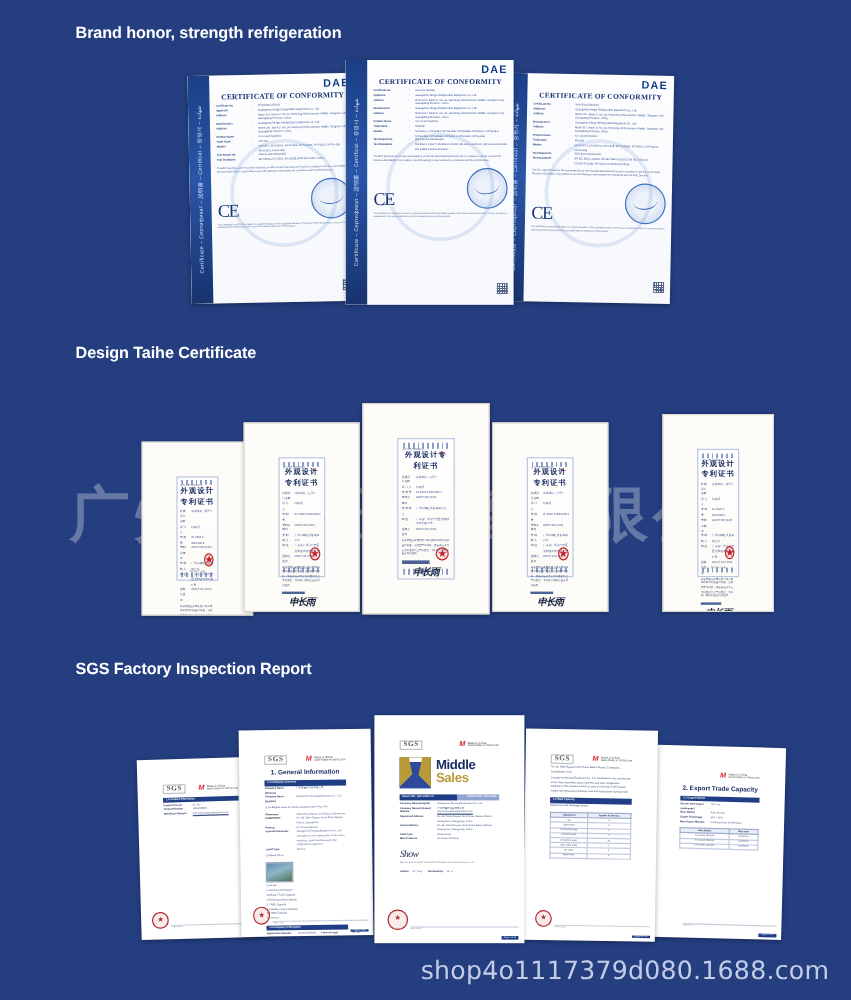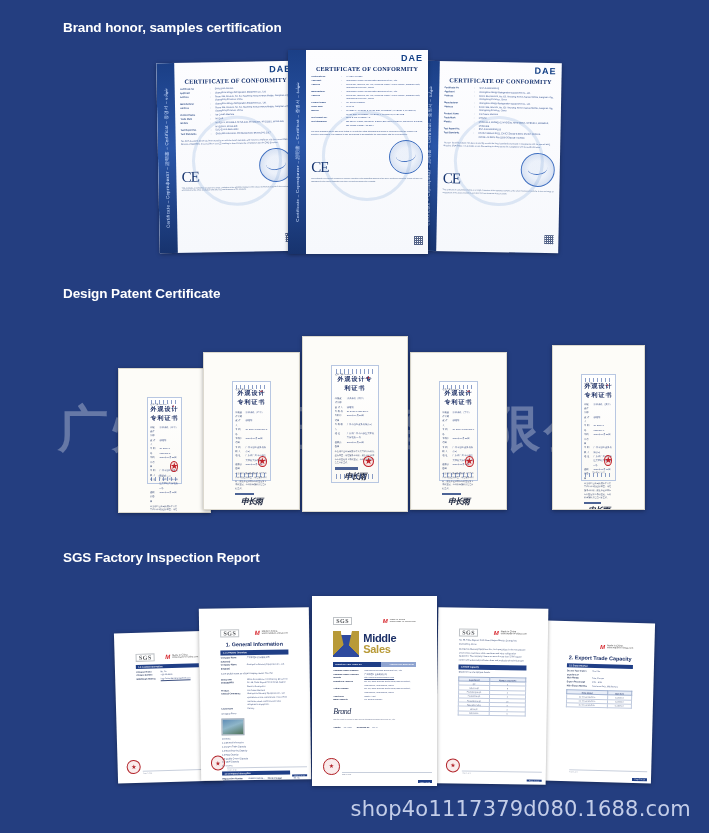--- a/index.html
+++ b/index.html
@@ -279,21 +279,21 @@
     font-size:21px;
     letter-spacing:.2px;
     font-family:"DejaVu Sans", sans-serif;
   }
 </style>
 </head>
 <body>
 
 <div class="page">
 
-  <div class="section-title" id="title-brand">Brand honor, samples certification</div>
+  <div class="section-title" id="title-brand">Brand honor, strength refrigeration</div>
 
   <div class="sheet ce" style="left:158px; top:62px; width:140px; height:190px; transform:rotate(-1.1deg);">
     <div class="spine">
       <div class="spine-text">Certificate – Сертификат – 證明書 – Certificat – 증명서 – شهادة</div>
     </div>
     <div class="body">
       <div class="ce-wm"></div>
       <div class="dae">DAE</div>
       <div class="ce-h1">CERTIFICATE OF CONFORMITY</div>
       <div class="ce-rows">
@@ -491,21 +491,21 @@
       <div class="ce-para">The EUT described above has been tested by us with the listed standards and found in compliance with the council EMC Directive 2014/30/EU. It is possible to use CE marking to demonstrate the compliance with the EMC Directive.</div>
       <div class="ce-mark">
         <div class="ce-logo">CE</div>
         <div class="ce-stamp"></div>
       </div>
       <div class="ce-foot">This certificate of conformity is based on a single evaluation of the submitted samples of the above mentioned products. It does not imply an assessment of the whole production and other relevant decisions of the products.</div>
       <div class="ce-qr"></div>
     </div>
   </div>
 
-  <div class="section-title" id="title-patent">Design Patent Certificate</div>
+  <div class="section-title" id="title-patent">Design Taihe Certificate</div>
 
   <div class="sheet cn" style="left:118px; top:368px; width:93px; height:145px; z-index:1;">
     <div class="cn-inner">
       <div class="cn-orn"></div>
       <div class="cn-orn bt"></div>
       <div class="cn-tiny">证书号第 0000000 号</div>
       <svg class="cn-emblem" viewBox="0 0 40 40">
         <path d="M16 6 L22 3 L22 34 L16 34 Z" fill="#1b3f86"></path>
         <path d="M22 3 C32 5 35 12 30 18 L22 18 Z" fill="#c0222a"></path>
         <path d="M8 8 l3 4 l-4 1 l4 2 l-2 4 l4 -3 l1 4 l2 -4 l3 2 l-1 -4 Z" fill="#c0222a" opacity=".9"></path>
@@ -903,21 +903,21 @@
         </div>
       <div class="sgs-row">
           <span class="k">Audit Type</span>
           <span class="v">Onsite Audit</span>
         </div>
       <div class="sgs-row">
           <span class="k">Main Products</span>
           <span class="v">Ice Cream Machine</span>
         </div>
     </div>
-    <div class="audit-sig">Brand</div>
+    <div class="audit-sig">Show</div>
     <div class="audit-note">Sign the audit on behalf of SGS-CSTC Standards Technical Services Co., Ltd.</div>
     <div class="audit-foot">
       <div><span>Auditor</span><span class="val">Mr. Yang</span></div>
       <div><span>Reviewed by</span><span class="val">Mr. Li</span></div>
     </div>
     <div class="sgs-seal">★</div>
     <div class="sgs-botline">Page 1 of 12</div>
     <div class="sgs-pg">Page 1 of 12</div>
   </div>
 

